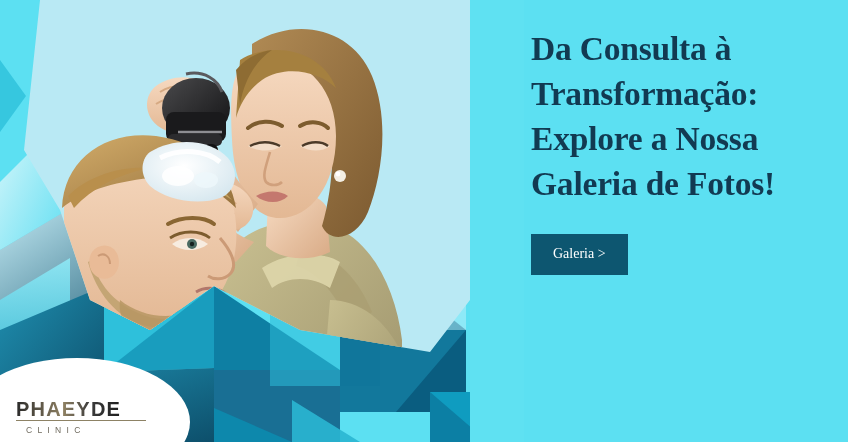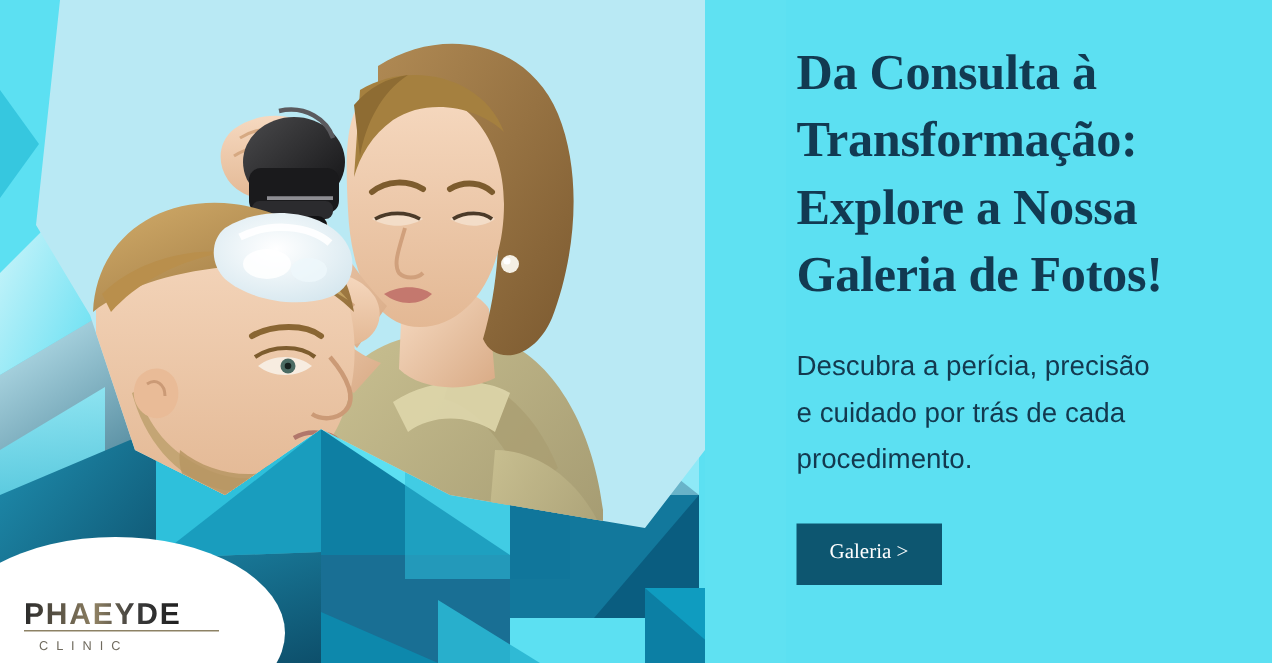--- a/index.html
+++ b/index.html
@@ -297,23 +297,20 @@
       </g>
     </svg>
   </div>
 
   <div class="content">
     <h1 class="headline">Da Consulta à
 Transformação:
 Explore a Nossa
 Galeria de Fotos!</h1>
 
-    <p class="subcopy">Descubra a perícia, precisão
-e cuidado por trás de cada
-procedimento.</p>
 
     <div class="cta-wrap">
       <a class="cta" href="#">Galeria &gt;</a>
     </div>
   </div>
 
   <div class="logo-plate"></div>
   <div class="logo-mark">
     <svg viewBox="0 0 150 44" xmlns="http://www.w3.org/2000/svg">
       <defs>

